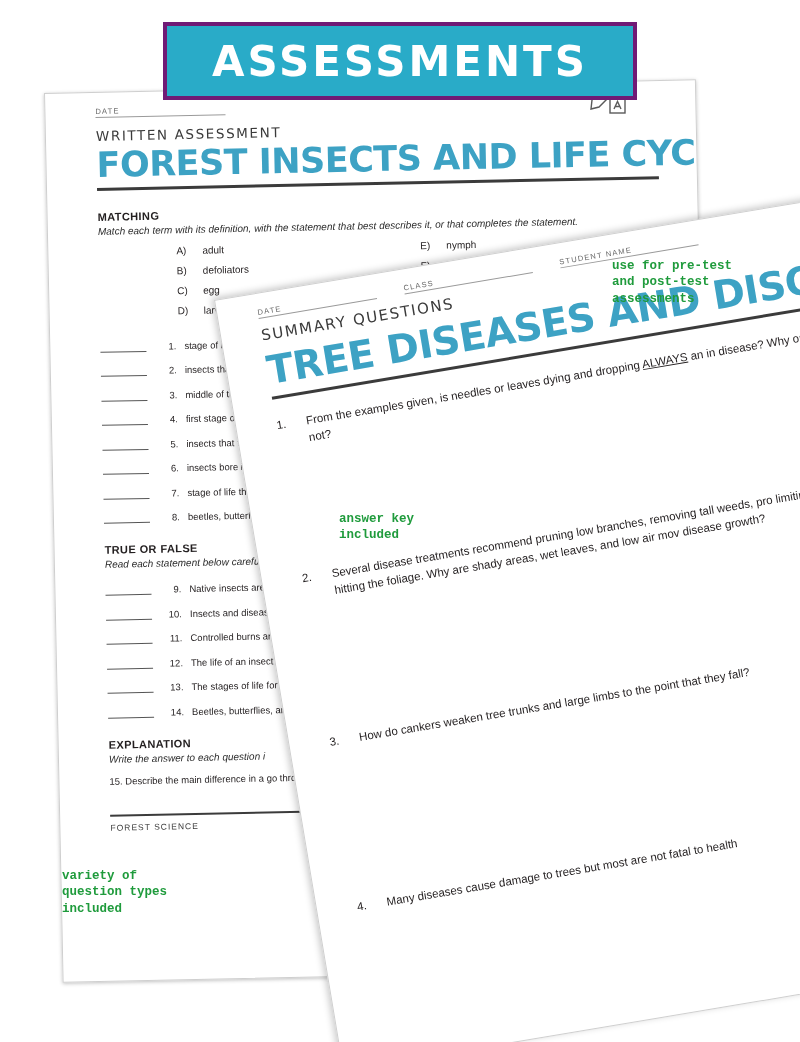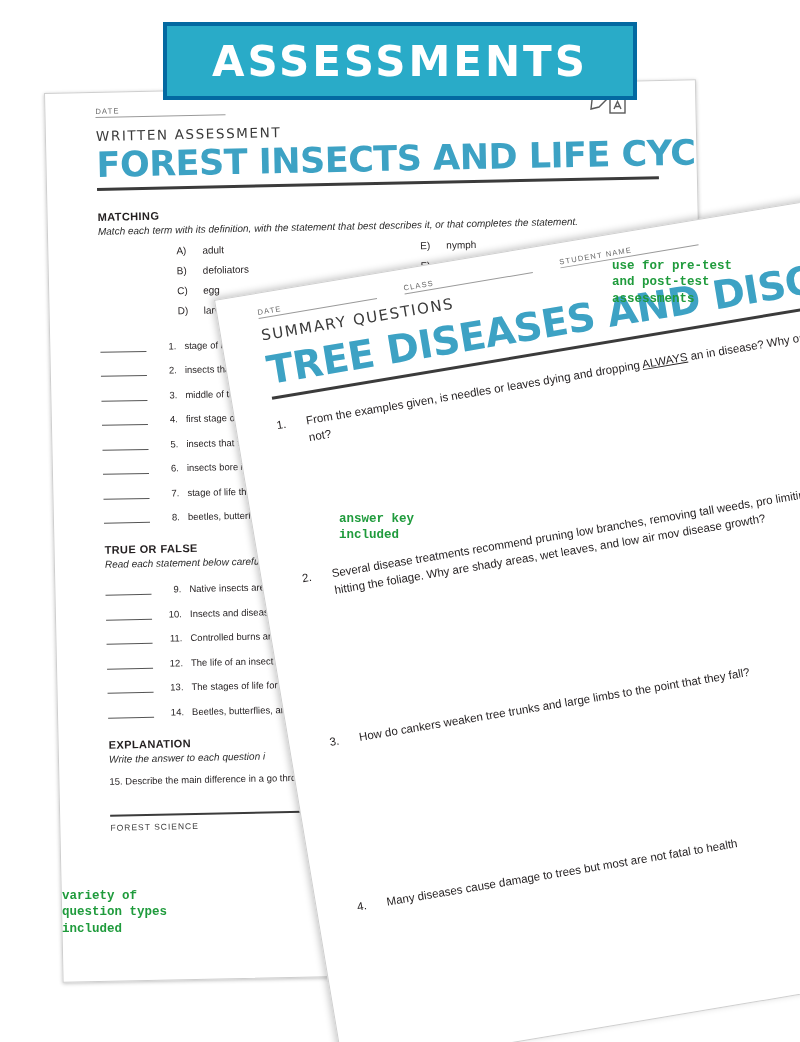--- a/index.html
+++ b/index.html
@@ -17,21 +17,21 @@
   }
 
   
   .banner {
     position: absolute;
     left: 163px;
     top: 22px;
     width: 474px;
     height: 78px;
     background: #29abc8;
-    border: 4px solid #0369a1;
+    border: 4px solid #701a75;
     box-sizing: border-box;
     display: flex;
     align-items: center;
     justify-content: center;
     z-index: 40;
   }
   .banner-text {
     color: #ffffff;
     font-family: "DejaVu Sans", sans-serif;
     font-weight: bold;
@@ -243,21 +243,21 @@
     position: absolute;
     color: #1f9b3c;
     font-size: 12.5px;
     font-weight: bold;
     line-height: 1.3;
     z-index: 60;
     font-family: Liberation Mono, monospace;
   }
   #callout-pretest { left: 612px; top: 258px; width: 130px; }
   #callout-answerkey { left: 339px; top: 511px; width: 96px; }
-  #callout-variety { left: 62px; top: 888px; width: 130px; }
+  #callout-variety { left: 62px; top: 868px; width: 130px; }
 </style>
 </head>
 <body>
 
 <div class="sheet-back">
   <div class="inner">
 
     <div class="hdr-row">
       <div class="line hdr-date">DATE</div>
     </div>

